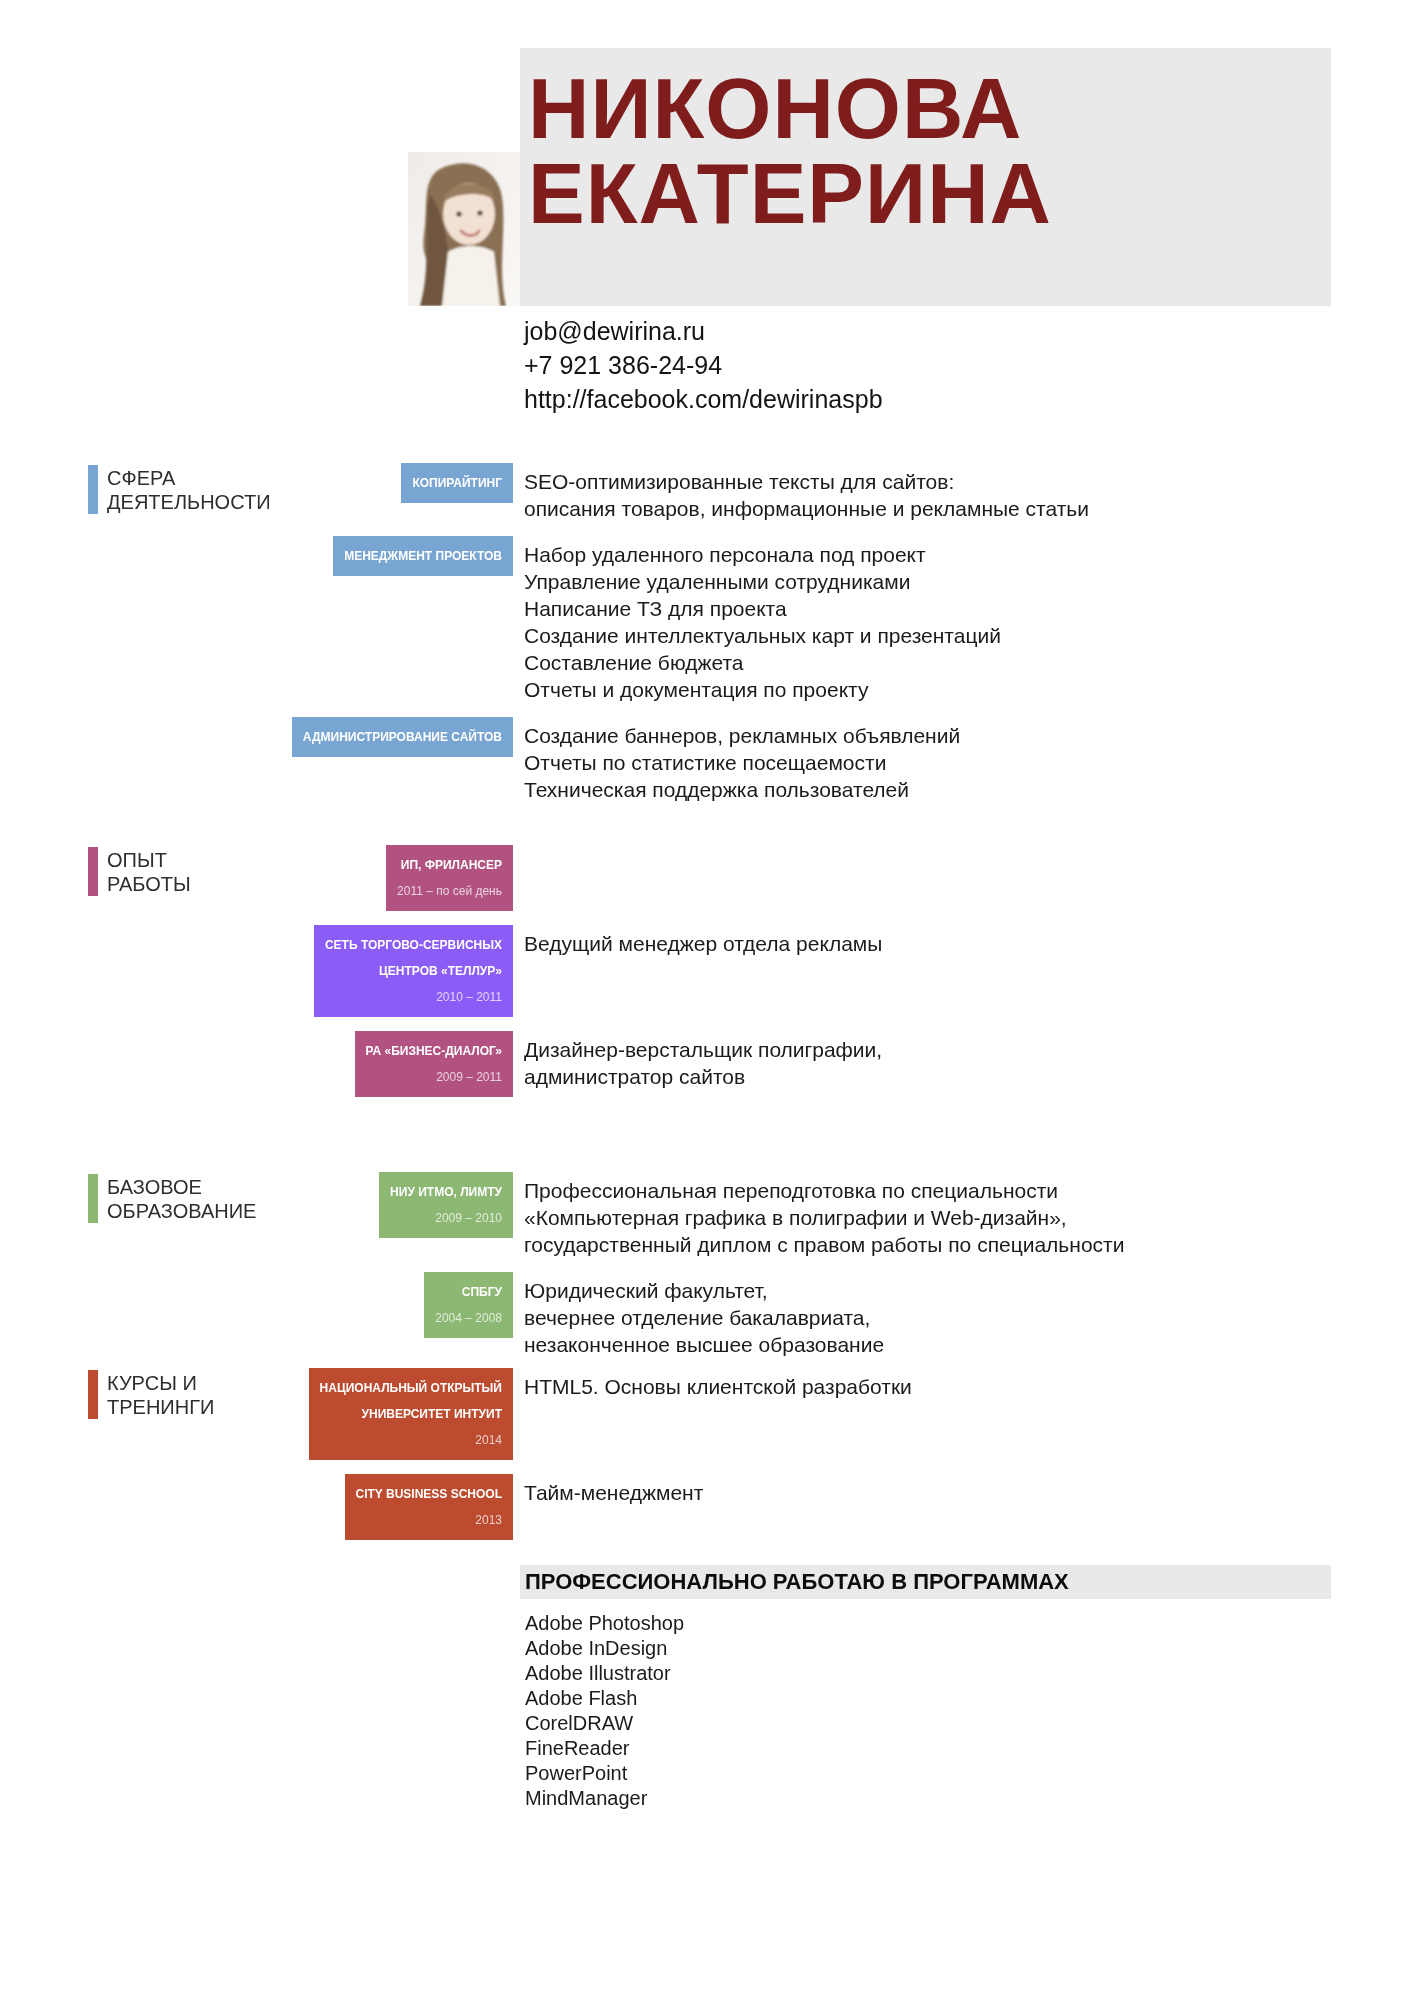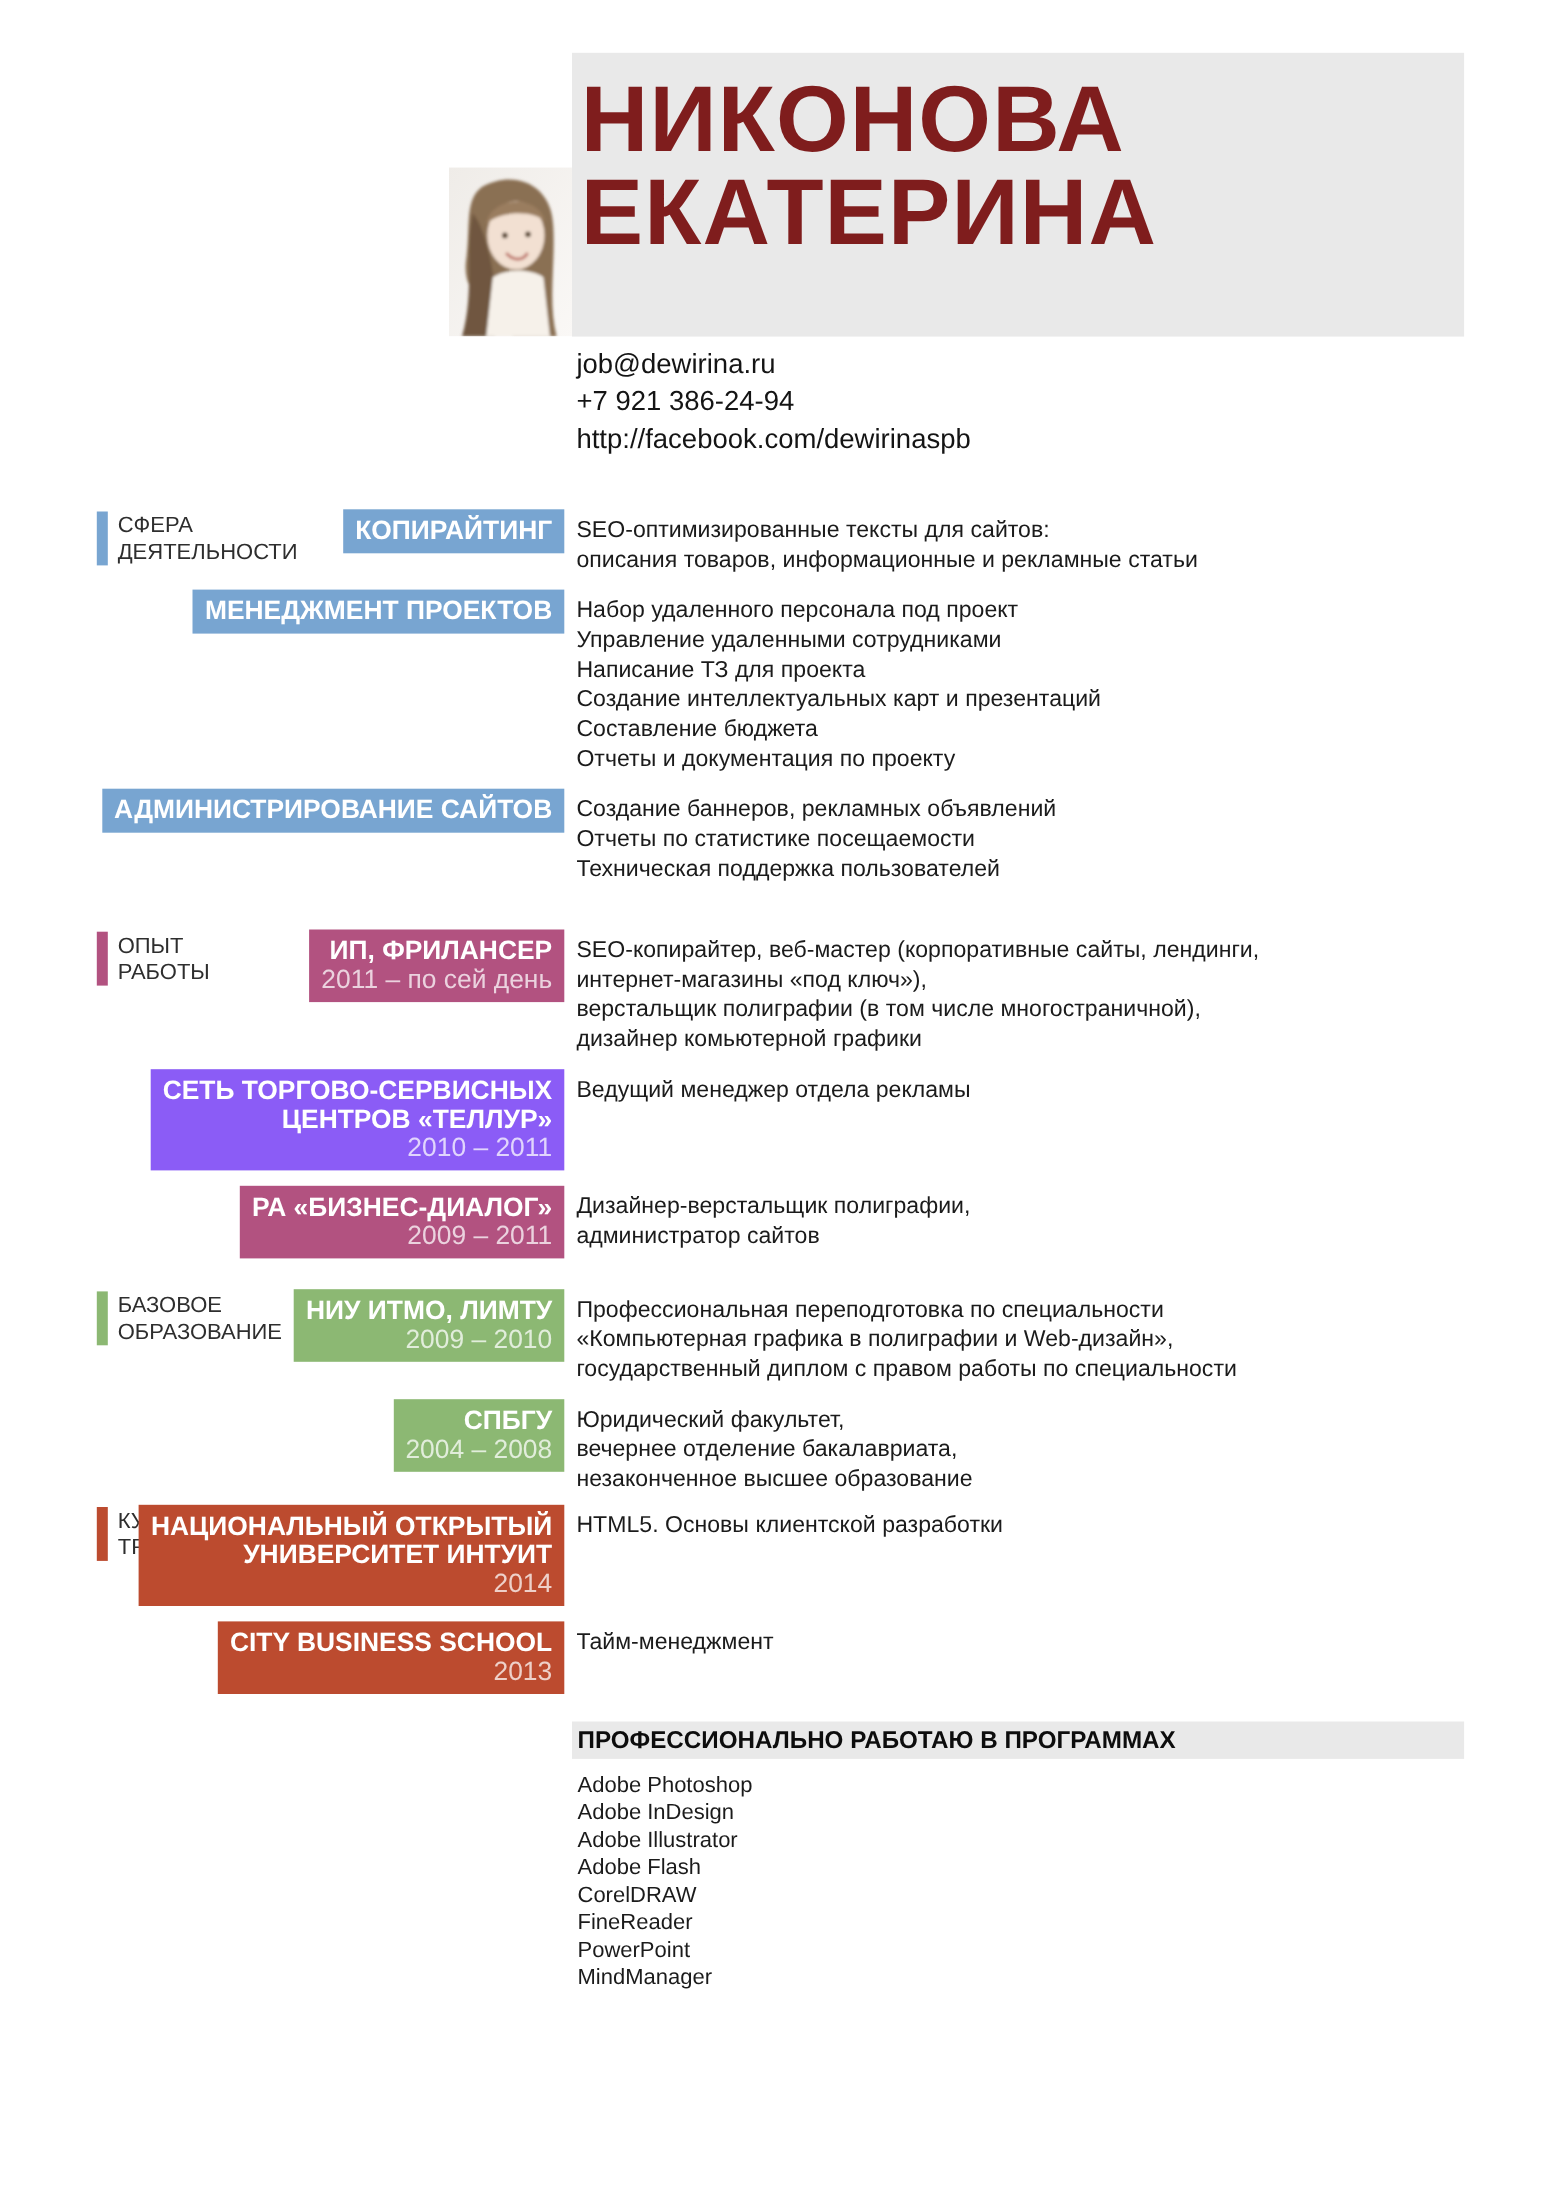--- a/index.html
+++ b/index.html
@@ -21,21 +21,21 @@
   .section-courses{top:1368px;}
 
   .section-label{position:absolute;left:88px;top:2px;display:flex;align-items:stretch;}
   .label-bar{width:10px;margin-right:9px;min-height:48px;}
   .label-text{font-size:20px;line-height:24px;color:#2e2e2e;padding-top:1px;}
 
   .items{position:relative;}
   .item{display:flex;align-items:flex-start;margin-bottom:14px;}
   .badge-col{flex:0 0 513px;width:513px;text-align:right;}
   .badge{display:inline-block;color:#ffffff;text-align:right;padding:7px 11px;
-         font-size:24px;line-height:26px;}
+         font-size:12px;line-height:26px;}
   .badge-line{font-weight:bold;}
   .badge-date{font-weight:normal;color:rgba(255,255,255,0.74);}
   .desc{margin-left:11px;padding-top:5px;font-size:21px;line-height:27px;color:#1b1b1b;max-width:830px;}
 
   
   .programs{position:absolute;left:520px;top:1565px;width:811px;}
   .programs-header{background:#e9e9e9;font-weight:bold;font-size:22px;line-height:34px;
                    padding-left:5px;color:#0d0d0d;}
   .program-list{margin-top:12px;padding-left:5px;font-size:20px;line-height:25px;color:#1b1b1b;}
 </style>
@@ -124,26 +124,20 @@
         <div class="section-label">
           <div class="label-bar" style="background: rgb(178, 82, 128);"></div>
           <div class="label-text">
             <div>ОПЫТ</div>
             <div>РАБОТЫ</div>
           </div>
         </div>
         <div class="items">
           <div class="item">
             <div class="badge-col"><div class="badge" style="background: rgb(178, 82, 128);"><div class="badge-line">ИП, ФРИЛАНСЕР</div><div class="badge-date">2011 – по сей день</div></div></div>
-            <div class="desc">
-              <div>SEO-копирайтер, веб-мастер (корпоративные сайты, лендинги,</div>
-              <div>интернет-магазины «под ключ»),</div>
-              <div>верстальщик полиграфии (в том числе многостраничной),</div>
-              <div>дизайнер комьютерной графики</div>
-            </div>
           </div>
           <div class="item">
             <div class="badge-col"><div class="badge" style="background: #8b5cf6;"><div class="badge-line">СЕТЬ ТОРГОВО-СЕРВИСНЫХ</div><div class="badge-line">ЦЕНТРОВ «ТЕЛЛУР»</div><div class="badge-date">2010 – 2011</div></div></div>
             <div class="desc">
               <div>Ведущий менеджер отдела рекламы</div>
             </div>
           </div>
           <div class="item">
             <div class="badge-col"><div class="badge" style="background: rgb(178, 82, 128);"><div class="badge-line">РА «БИЗНЕС-ДИАЛОГ»</div><div class="badge-date">2009 – 2011</div></div></div>
             <div class="desc">

